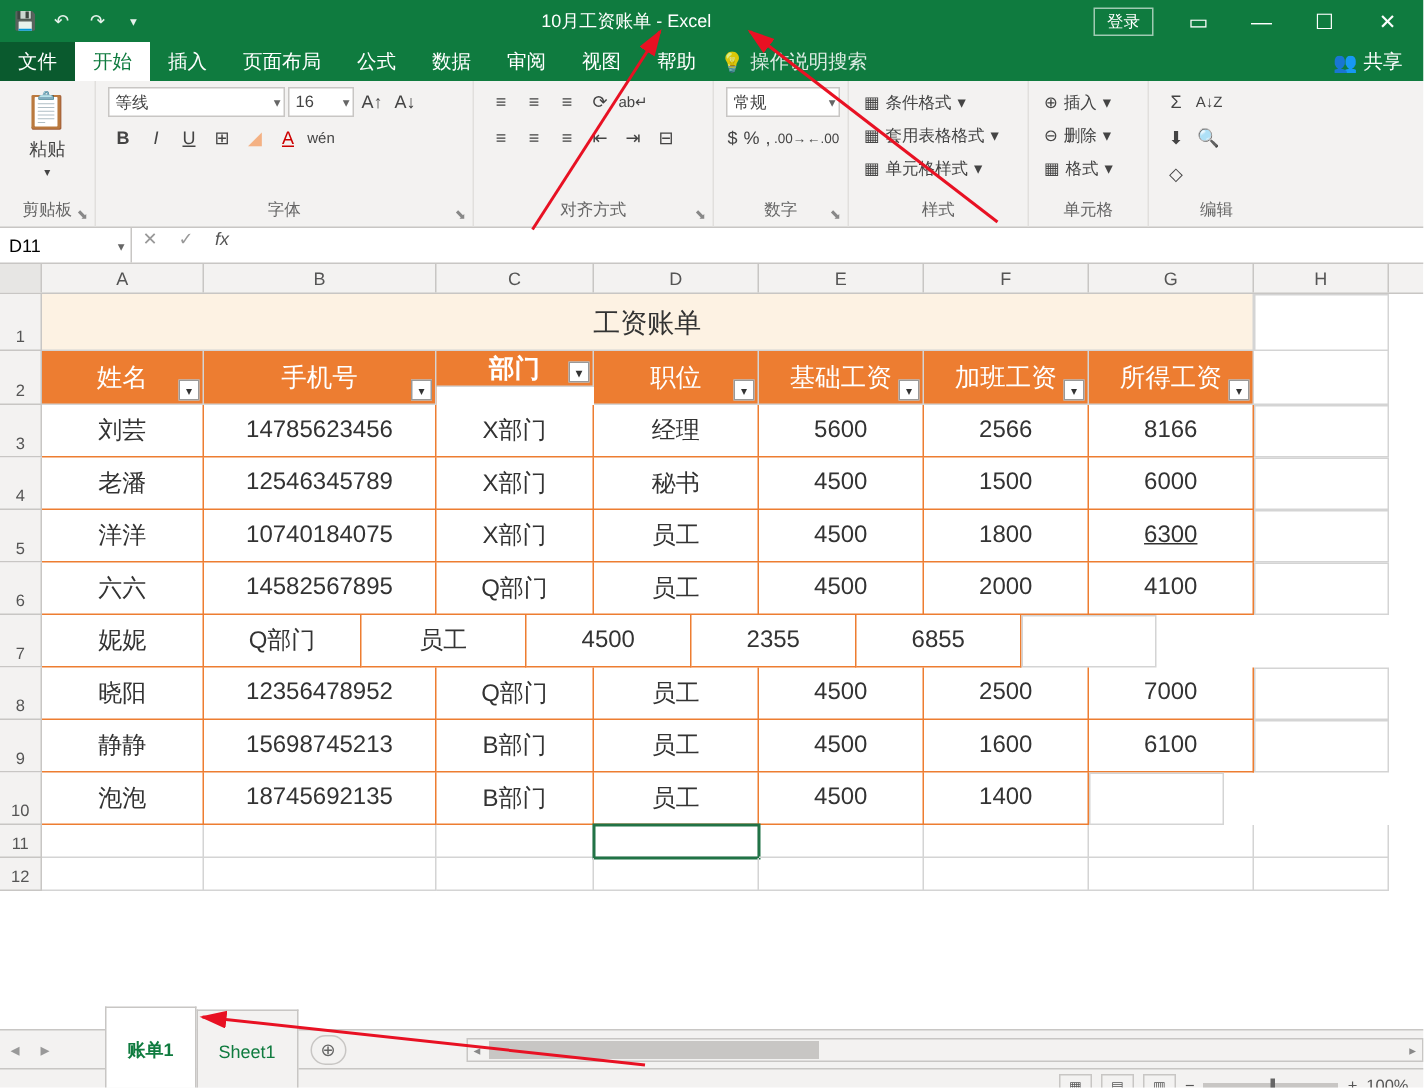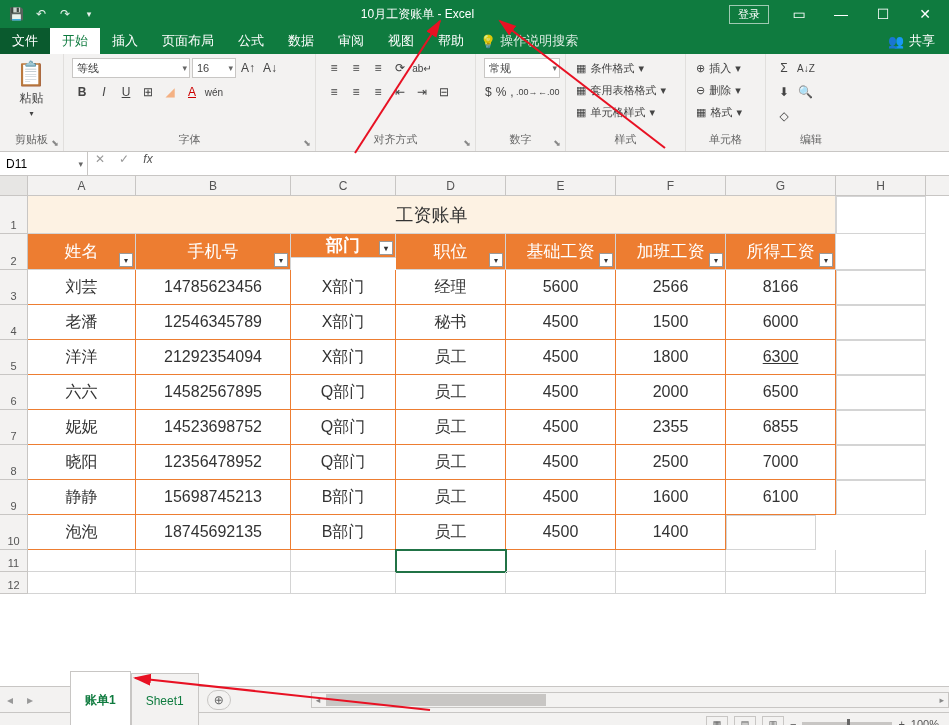--- a/index.html
+++ b/index.html
@@ -272,43 +272,42 @@
         <div class="cell" style="width: 105px; height: 35px;">X部门</div>
         <div class="cell" style="width: 110px; height: 35px;">秘书</div>
         <div class="cell" style="width: 110px; height: 35px;">4500</div>
         <div class="cell" style="width: 110px; height: 35px;">1500</div>
         <div class="cell" style="width: 110px; height: 35px;">6000</div>
         <div class="cell" style="width: 90px; height: 35px; border: 1px solid rgb(212, 212, 212);"></div>
       </div>
       <div class="row data-row">
         <div class="rh" style="height: 35px;">5</div>
         <div class="cell" style="width: 108px; height: 35px;">洋洋</div>
-        <div class="cell" style="width: 155px; height: 35px;">21292354094</div>
+        <div class="cell" style="width: 155px; height: 35px;">10740184075</div>
         <div class="cell" style="width: 105px; height: 35px;">X部门</div>
         <div class="cell" style="width: 110px; height: 35px;">员工</div>
         <div class="cell" style="width: 110px; height: 35px;">4500</div>
         <div class="cell" style="width: 110px; height: 35px;">1800</div>
         <div class="cell" style="width: 110px; height: 35px; text-decoration: underline;">6300</div>
         <div class="cell" style="width: 90px; height: 35px; border: 1px solid rgb(212, 212, 212);"></div>
       </div>
       <div class="row data-row">
         <div class="rh" style="height: 35px;">6</div>
         <div class="cell" style="width: 108px; height: 35px;">六六</div>
         <div class="cell" style="width: 155px; height: 35px;">14582567895</div>
         <div class="cell" style="width: 105px; height: 35px;">Q部门</div>
         <div class="cell" style="width: 110px; height: 35px;">员工</div>
         <div class="cell" style="width: 110px; height: 35px;">4500</div>
         <div class="cell" style="width: 110px; height: 35px;">2000</div>
-        <div class="cell" style="width: 110px; height: 35px;">6500</div>
+        <div class="cell" style="width: 110px; height: 35px;">4100</div>
         <div class="cell" style="width: 90px; height: 35px; border: 1px solid rgb(212, 212, 212);"></div>
       </div>
       <div class="row data-row">
         <div class="rh" style="height: 35px;">7</div>
         <div class="cell" style="width: 108px; height: 35px;">妮妮</div>
-        <div class="cell" style="width: 155px; height: 35px;">14523698752</div>
         <div class="cell" style="width: 105px; height: 35px;">Q部门</div>
         <div class="cell" style="width: 110px; height: 35px;">员工</div>
         <div class="cell" style="width: 110px; height: 35px;">4500</div>
         <div class="cell" style="width: 110px; height: 35px;">2355</div>
         <div class="cell" style="width: 110px; height: 35px;">6855</div>
         <div class="cell" style="width: 90px; height: 35px; border: 1px solid rgb(212, 212, 212);"></div>
       </div>
       <div class="row data-row">
         <div class="rh" style="height: 35px;">8</div>
         <div class="cell" style="width: 108px; height: 35px;">晓阳</div>

